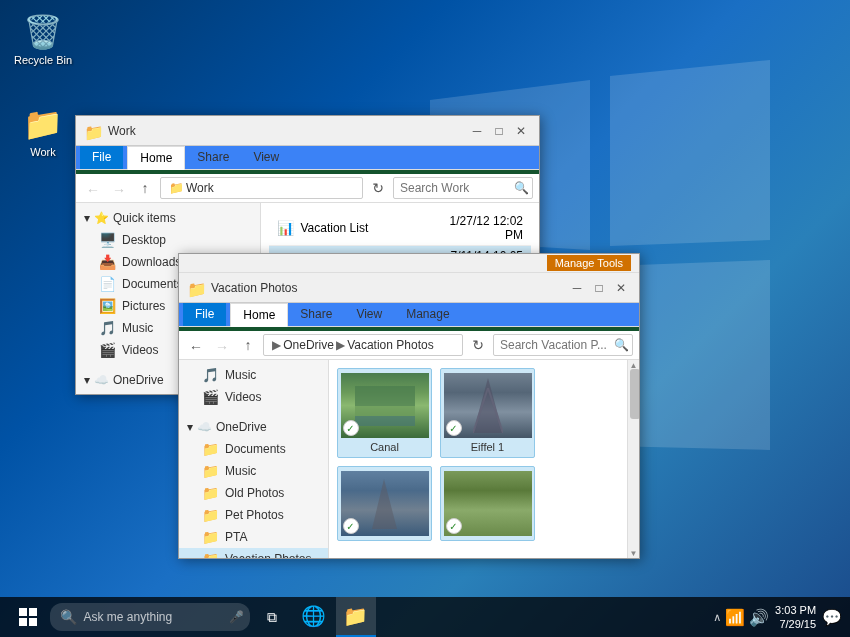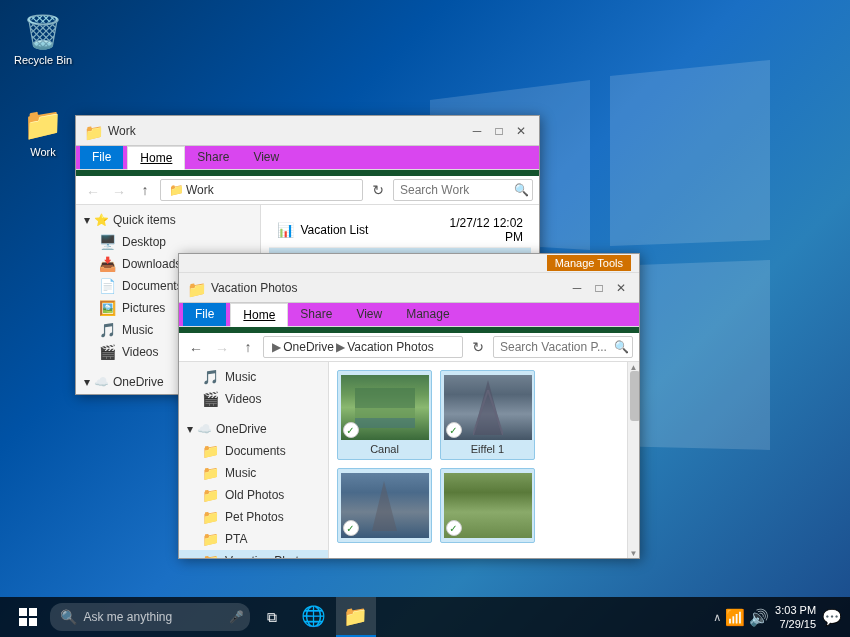--- a/index.html
+++ b/index.html
@@ -97,41 +97,40 @@
       height: 16px;
       margin-right: 4px;
     }
     .title-text {
       font-size: 12px;
       color: #333;
     }
 
     
     .ribbon {
-      background: #d946ef;
-      border-bottom: 6px solid #14532d;
+      background: #3b82f6;
+      border-bottom: 4px solid #14532d;
     }
     .ribbon-tabs {
       display: flex;
       padding: 0 4px;
       border-bottom: 1px solid #ddd;
     }
     .ribbon-tab {
       padding: 4px 12px;
       font-size: 12px;
       color: #333;
       cursor: pointer;
     }
     .ribbon-tab.active {
       background: #fff;
       border: 1px solid #ddd;
       border-bottom: 1px solid #fff;
       margin-bottom: -1px;
       color: #000;
-      text-decoration: underline;
     }
     .ribbon-tab.file {
       background: #0078d7;
       color: white;
       margin-right: 4px;
     }
 
     
     .picture-tools-bar {
       background: #f0f0f0;

